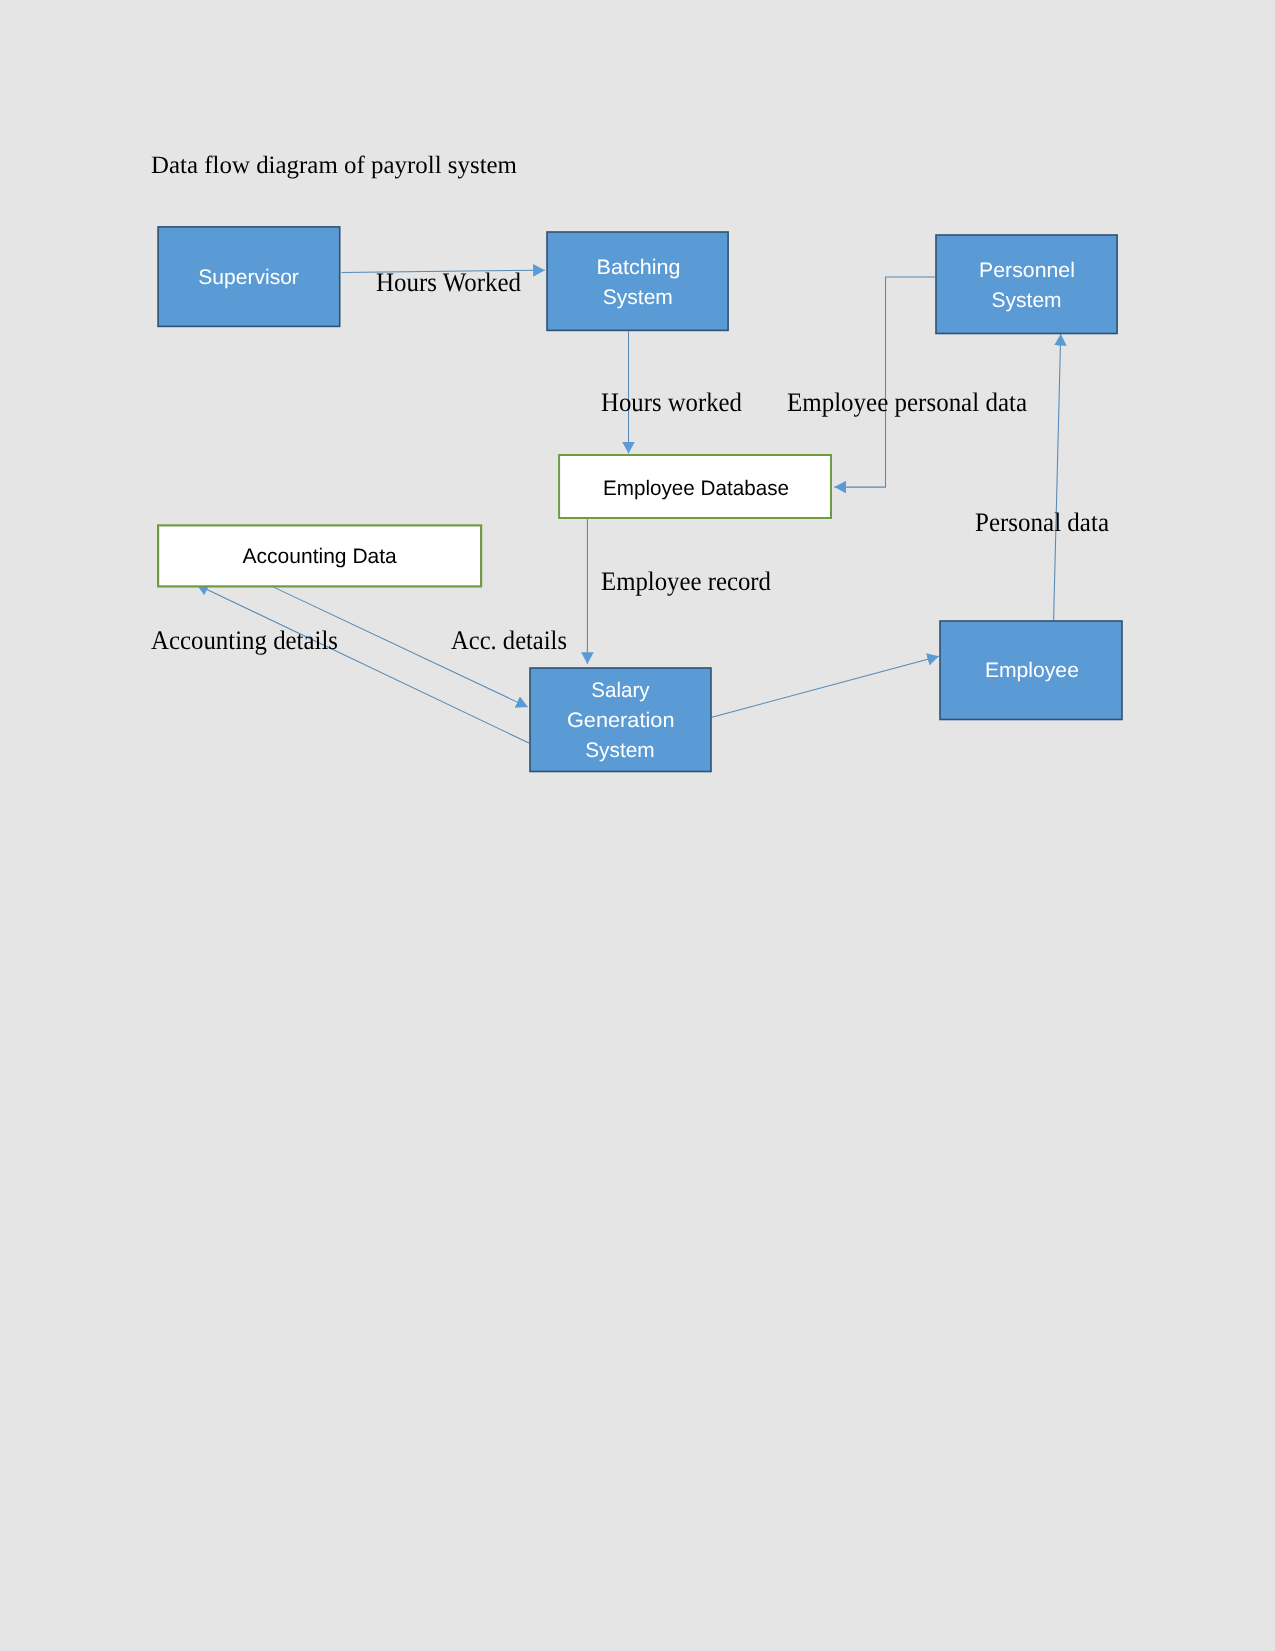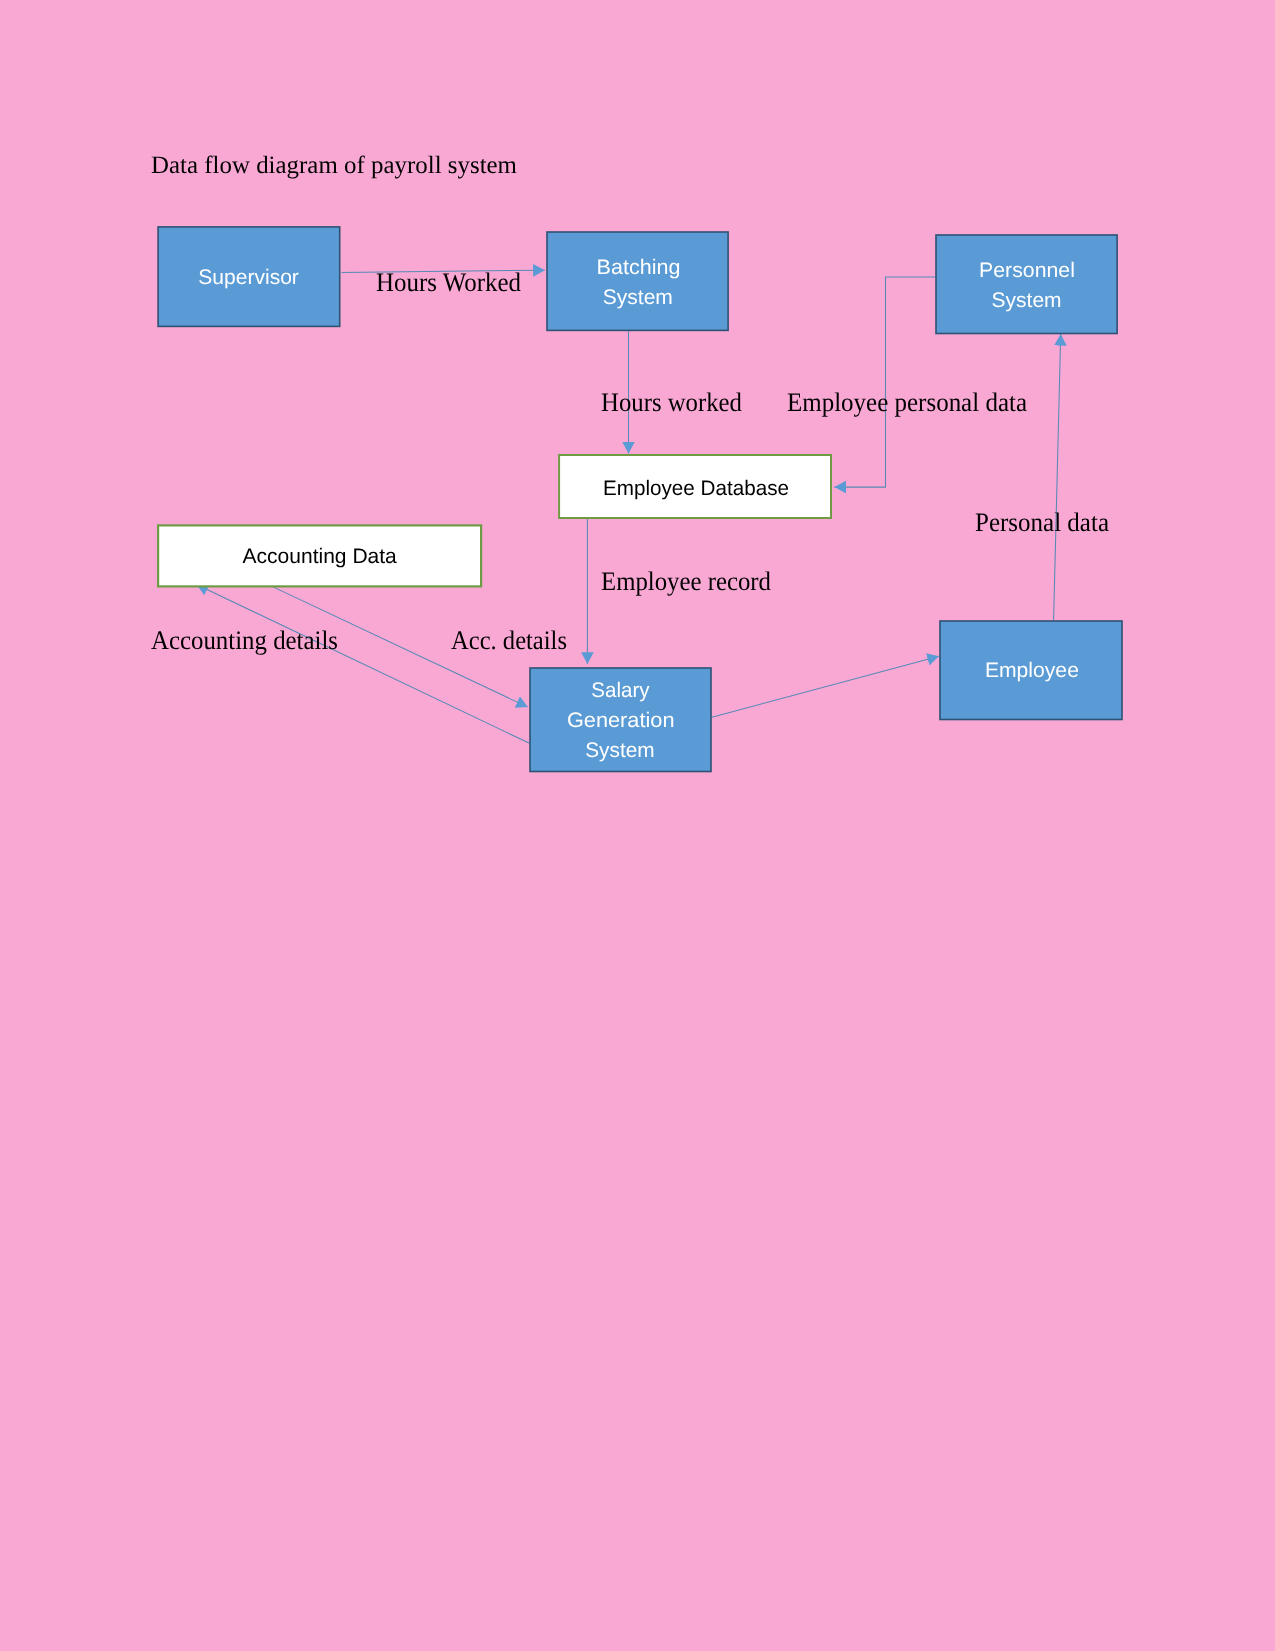--- a/index.html
+++ b/index.html
@@ -1,17 +1,17 @@
 <!DOCTYPE html>
 <html><head>
 <meta charset="utf-8">
 <style>
   html,body{margin:0;padding:0;background:#ffffff;-webkit-font-smoothing:antialiased;text-rendering:geometricPrecision;}
   body{width:1275px;height:1651px;overflow:hidden;font-family:"Liberation Serif",serif;}
-  #page{position:relative;width:1275px;height:1651px;background:#f9a8d4;}
+  #page{position:relative;width:1275px;height:1651px;background:#e5e5e5;}
   svg{position:absolute;left:0;top:0;transform:translateZ(0);}
   text{paint-order:stroke;}
 
   .ttl{font-family:"Liberation Serif",serif;font-size:25px;fill:#000;}
   .edge-label{font-family:"Liberation Serif",serif;font-size:26.8px;fill:#000;}
   .node-label{font-family:"Liberation Sans",sans-serif;font-size:21px;}
 </style>
 </head>
 <body>
 

